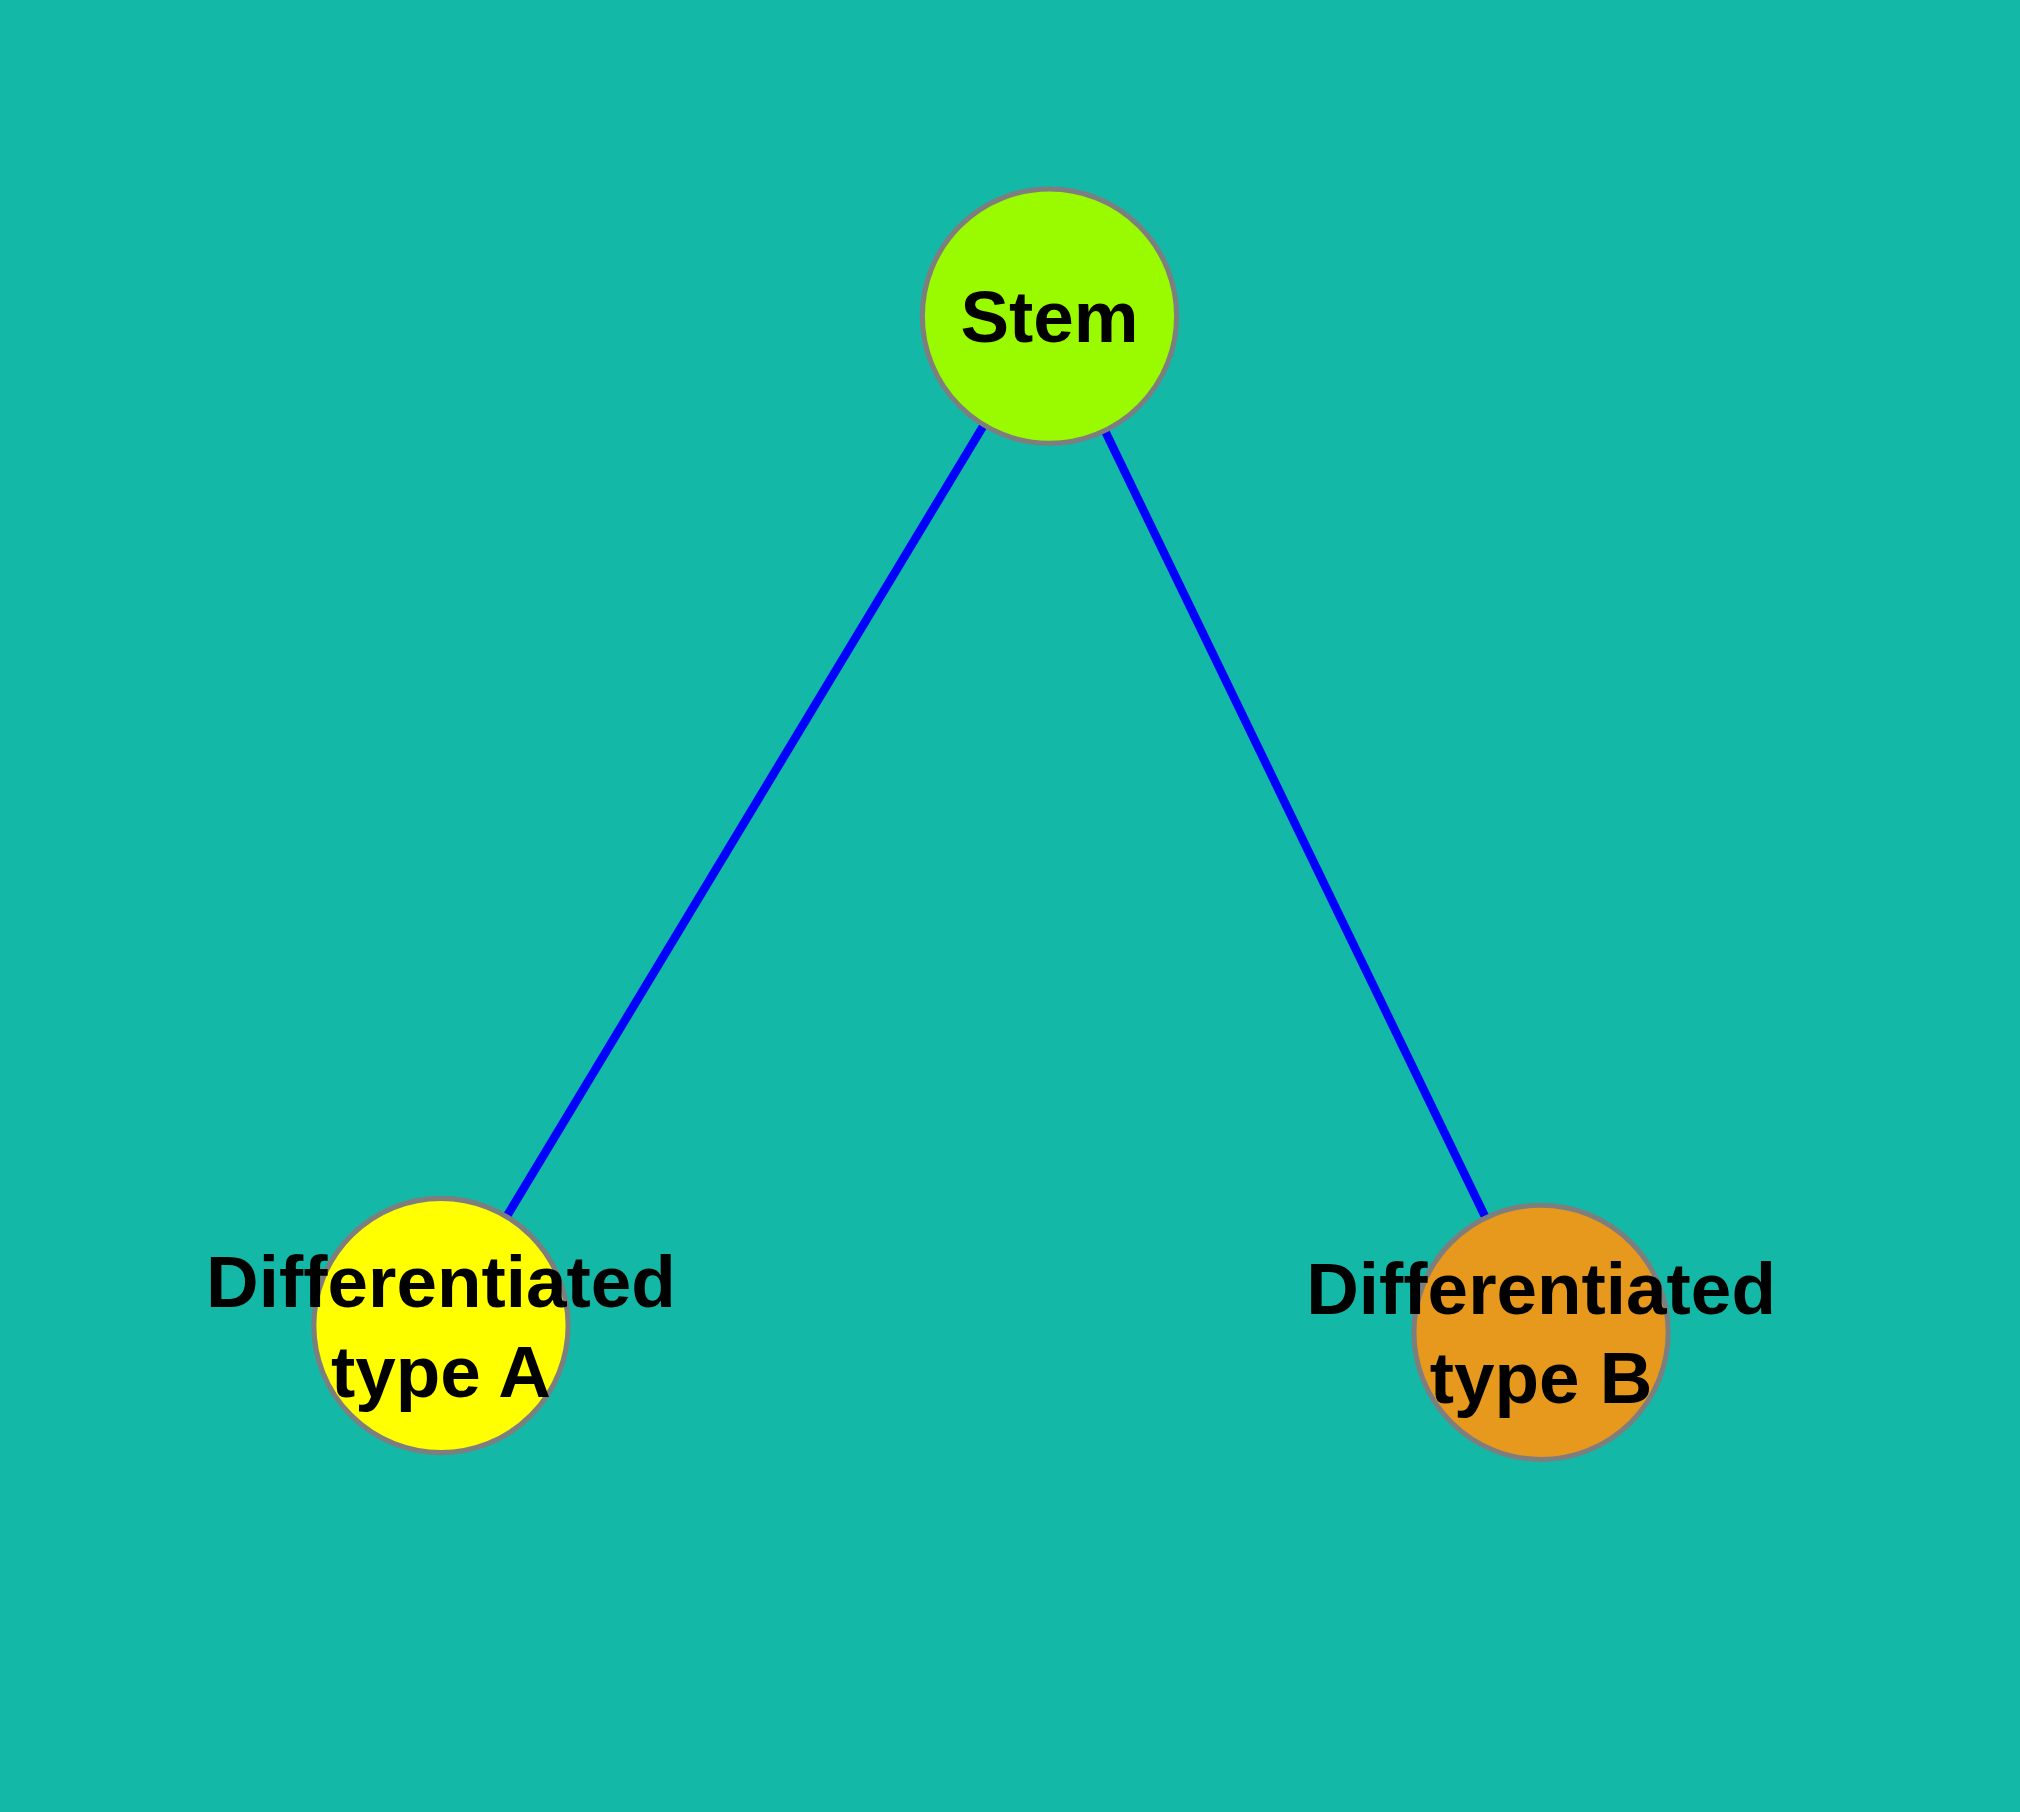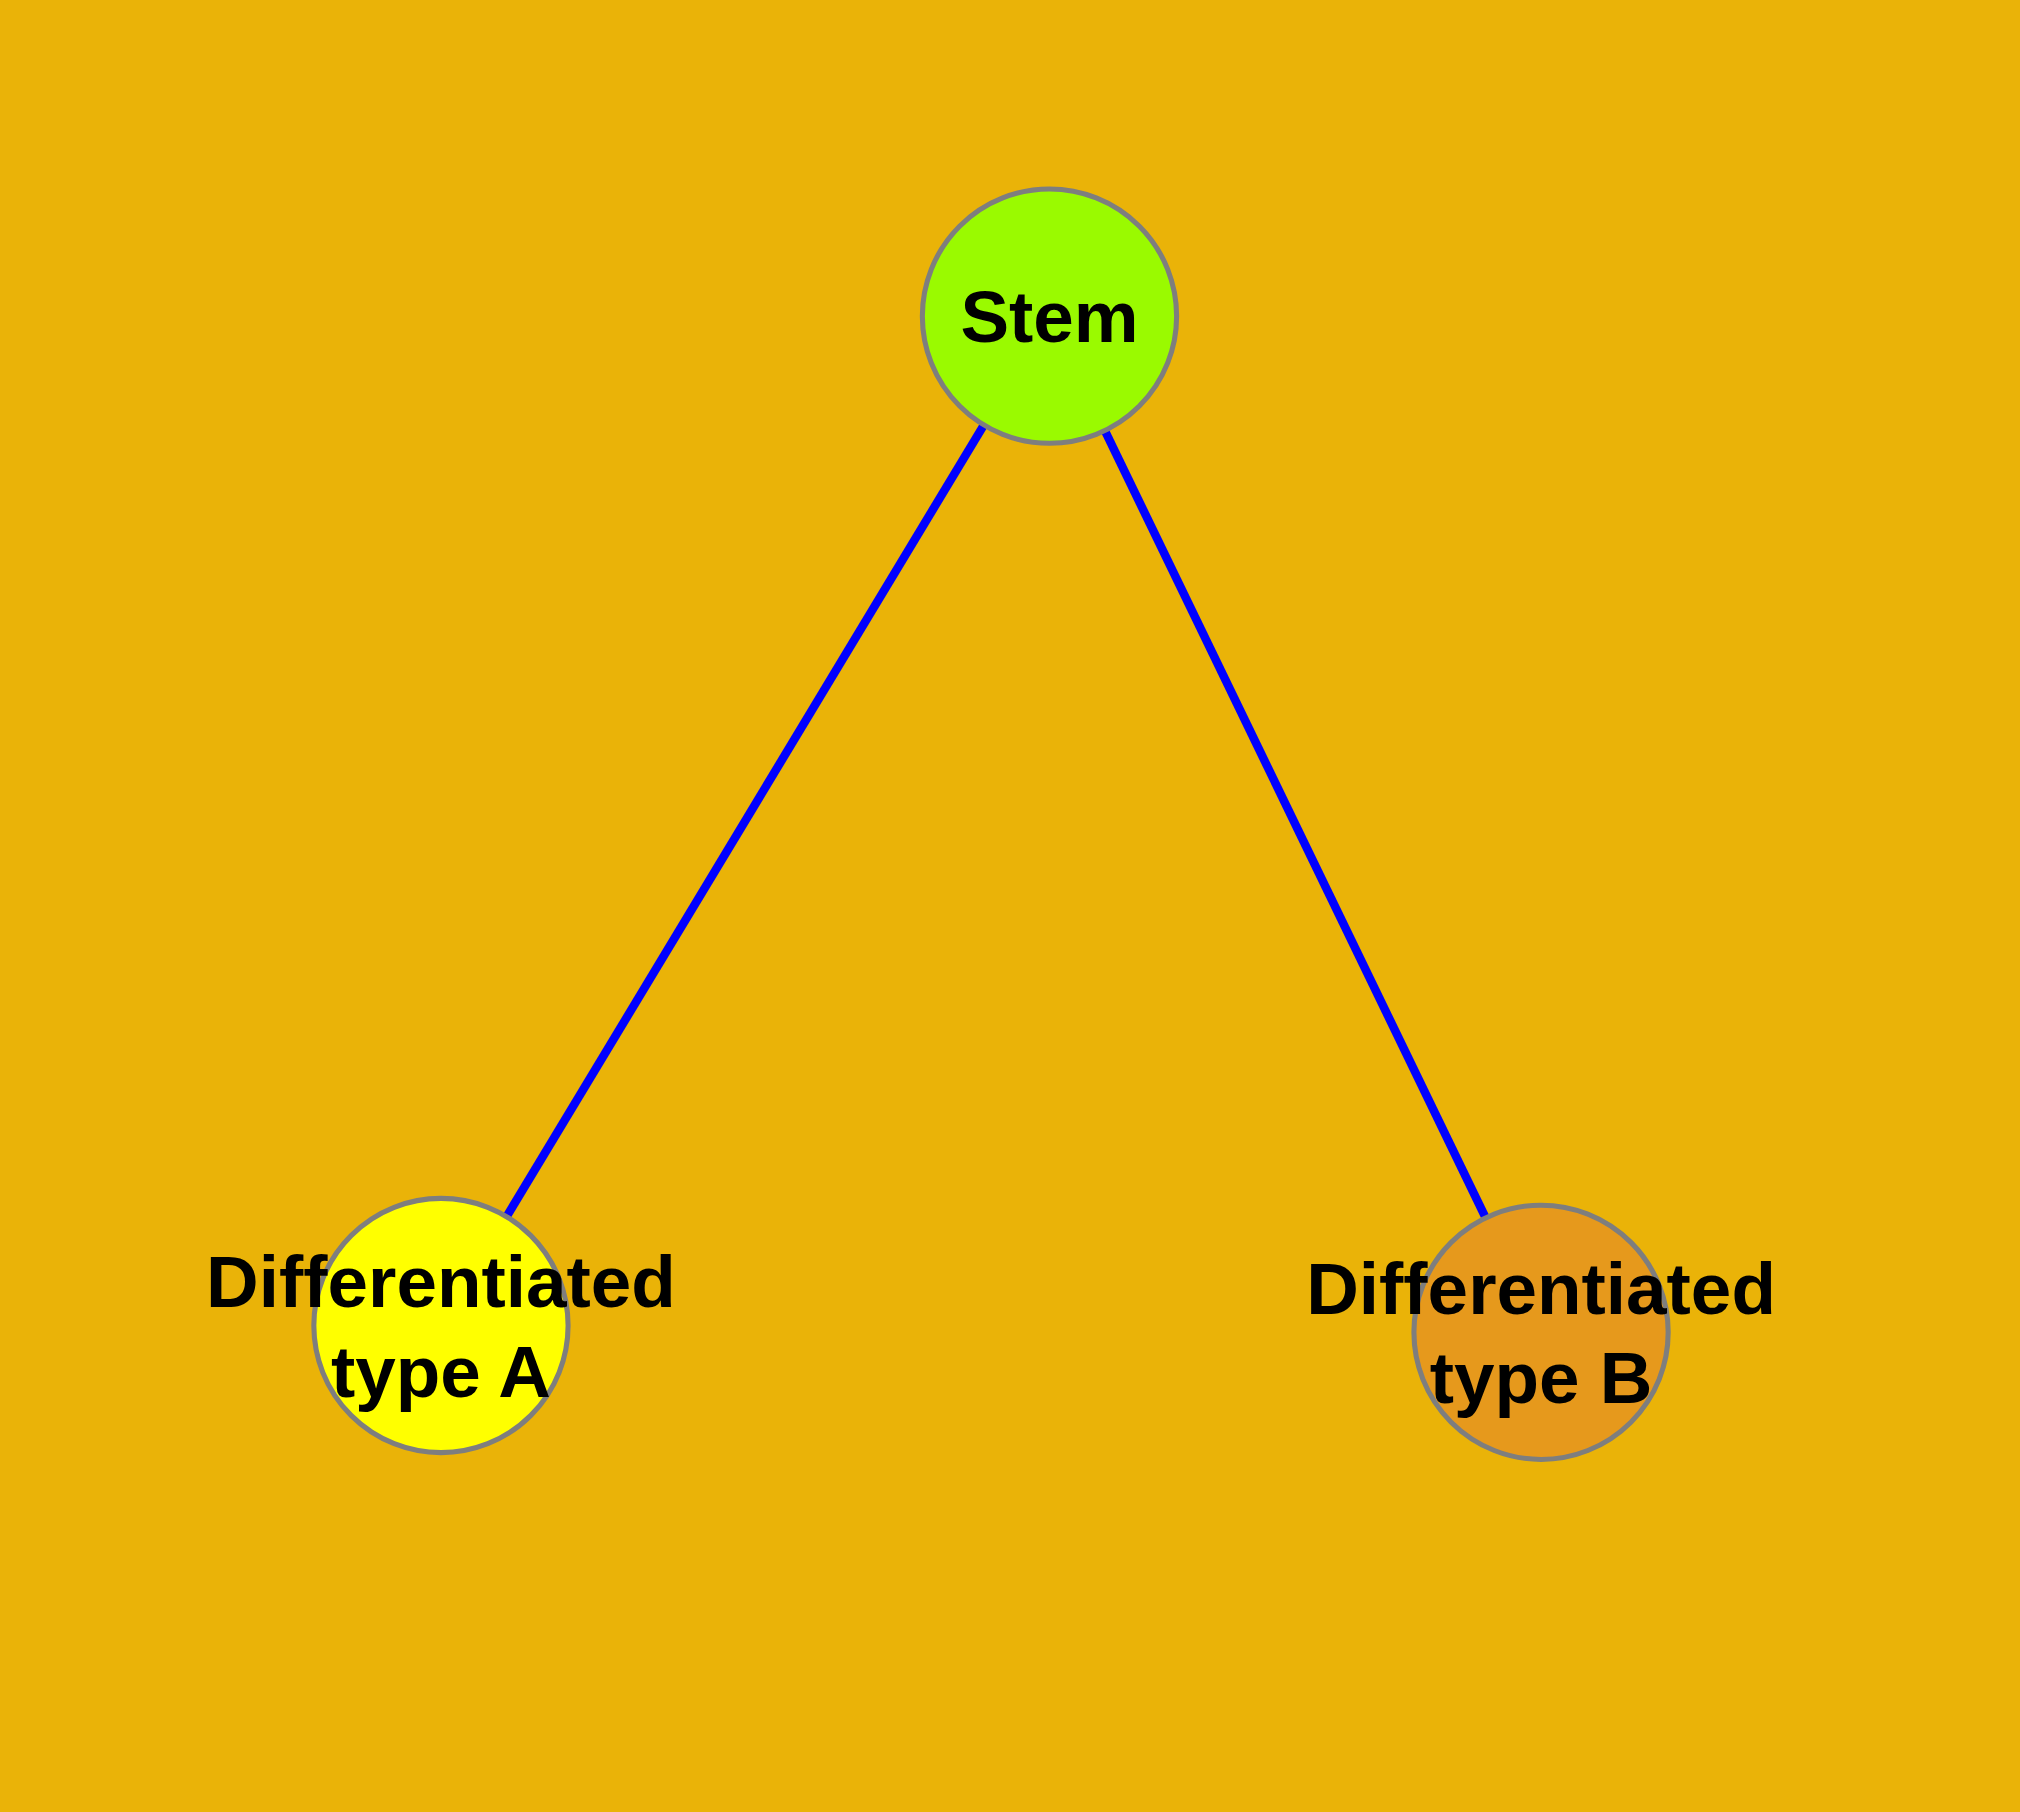--- a/index.html
+++ b/index.html
@@ -27,21 +27,21 @@
   .node-label {
     font-family: "Liberation Sans", "DejaVu Sans", sans-serif;
     font-weight: bold;
     font-size: 86px;
     text-anchor: middle;
   }
 </style>
 </head>
 <body>
 
-<div class="stage" style="background: #eab308; text-align: right;">
+<div class="stage" style="background: #14b8a6; text-align: right;">
   <svg viewBox="0 0 2384 2138" xmlns="http://www.w3.org/2000/svg">
     <g id="edges-layer">
         <line x1="1238" y1="373" x2="520" y2="1564" class="graph-edge" stroke="#0000FF"></line>
         <line x1="1238" y1="373" x2="1818" y2="1572" class="graph-edge" stroke="#0000FF"></line>
       </g>
     <g id="nodes-layer">
         <circle cx="1238" cy="373" r="150" class="graph-node-circle" fill="#9AFA00" stroke="#7E7E7E"></circle>
         <circle cx="520" cy="1564" r="150" class="graph-node-circle" fill="#FFFF00" stroke="#7E7E7E"></circle>
         <circle cx="1818" cy="1572" r="150" class="graph-node-circle" fill="#E6991C" stroke="#7E7E7E"></circle>
       </g>

